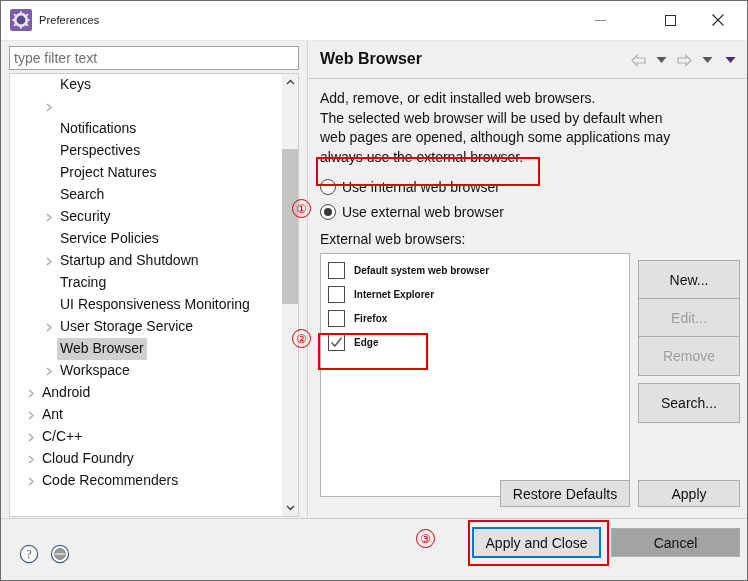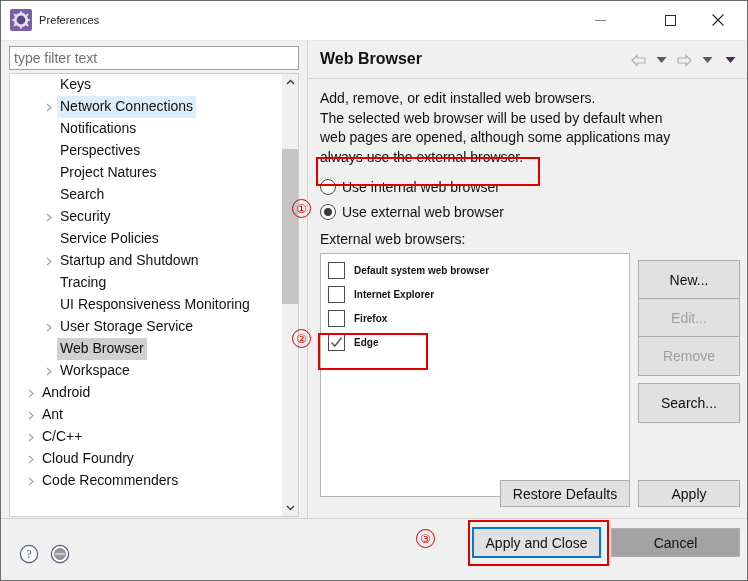--- a/index.html
+++ b/index.html
@@ -352,21 +352,20 @@
         <div class="tree-item" style="padding-left: 31px;">
           <span class="tree-arrow"></span>
           <span class="tree-label">Keys</span>
         </div>
         <div class="tree-item sel-blue" style="padding-left: 31px;">
           <span class="tree-arrow">
             <svg width="8" height="9" viewBox="0 0 8 9">
               <polyline points="2,1 6,4.5 2,8" fill="none" stroke="#a8a8a8" stroke-width="1.3"></polyline>
             </svg>
           </span>
-          <span class="tree-label">Network Connections</span>
         </div>
         <div class="tree-item" style="padding-left: 31px;">
           <span class="tree-arrow"></span>
           <span class="tree-label">Notifications</span>
         </div>
         <div class="tree-item" style="padding-left: 31px;">
           <span class="tree-arrow"></span>
           <span class="tree-label">Perspectives</span>
         </div>
         <div class="tree-item" style="padding-left: 31px;">

